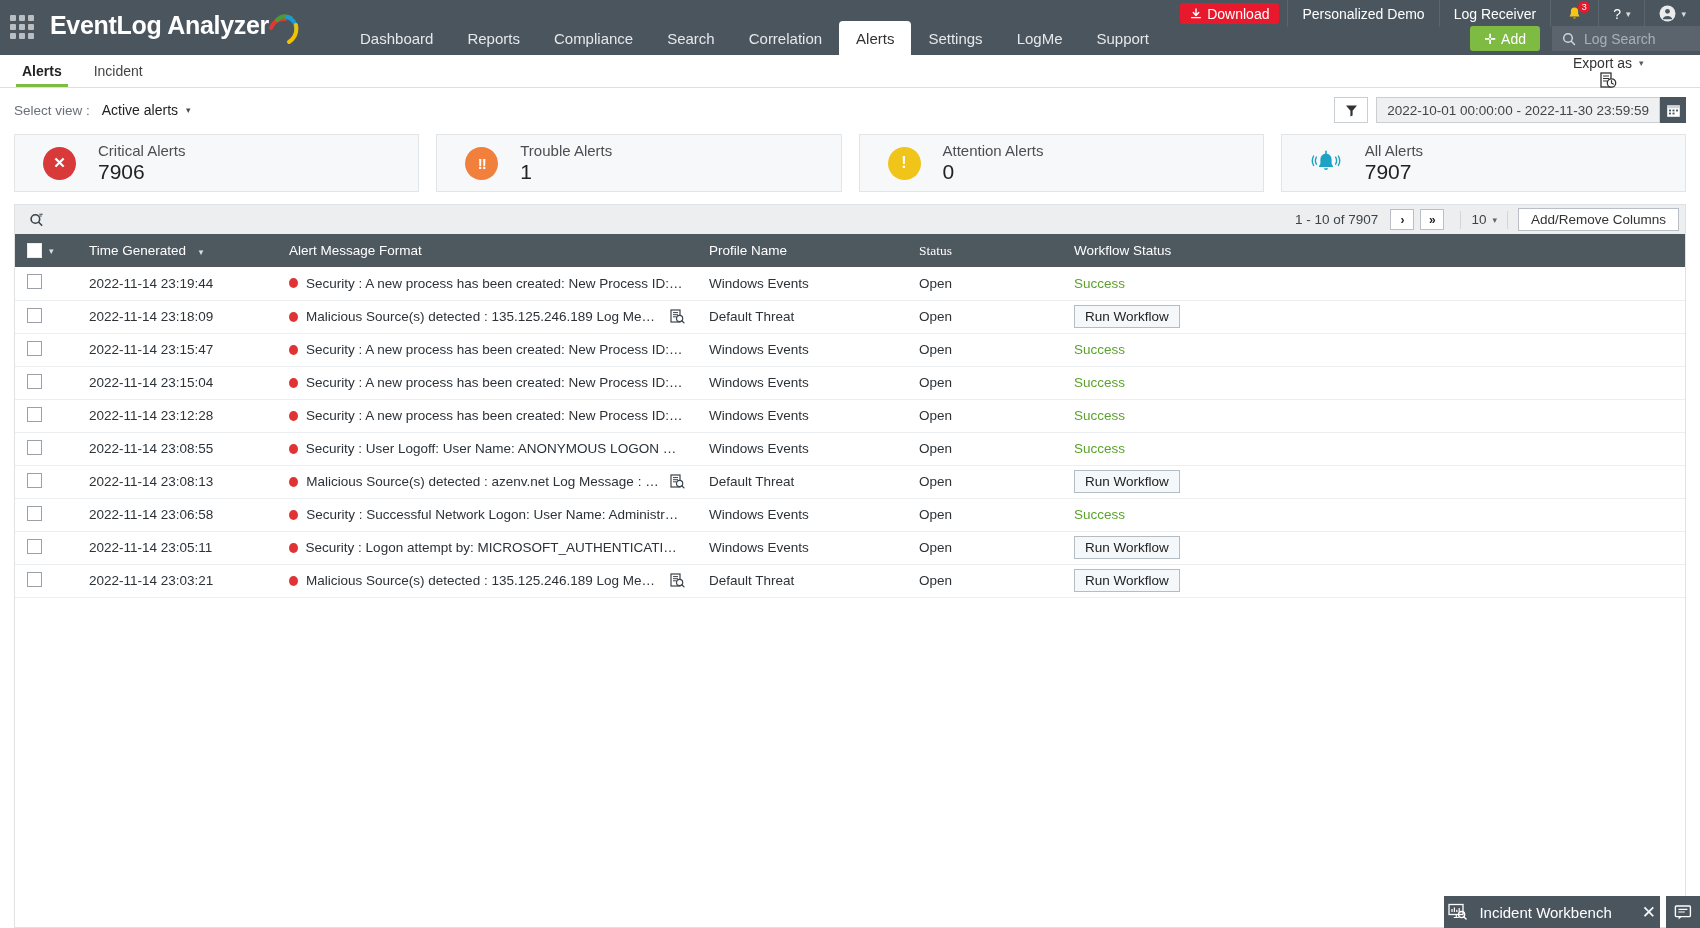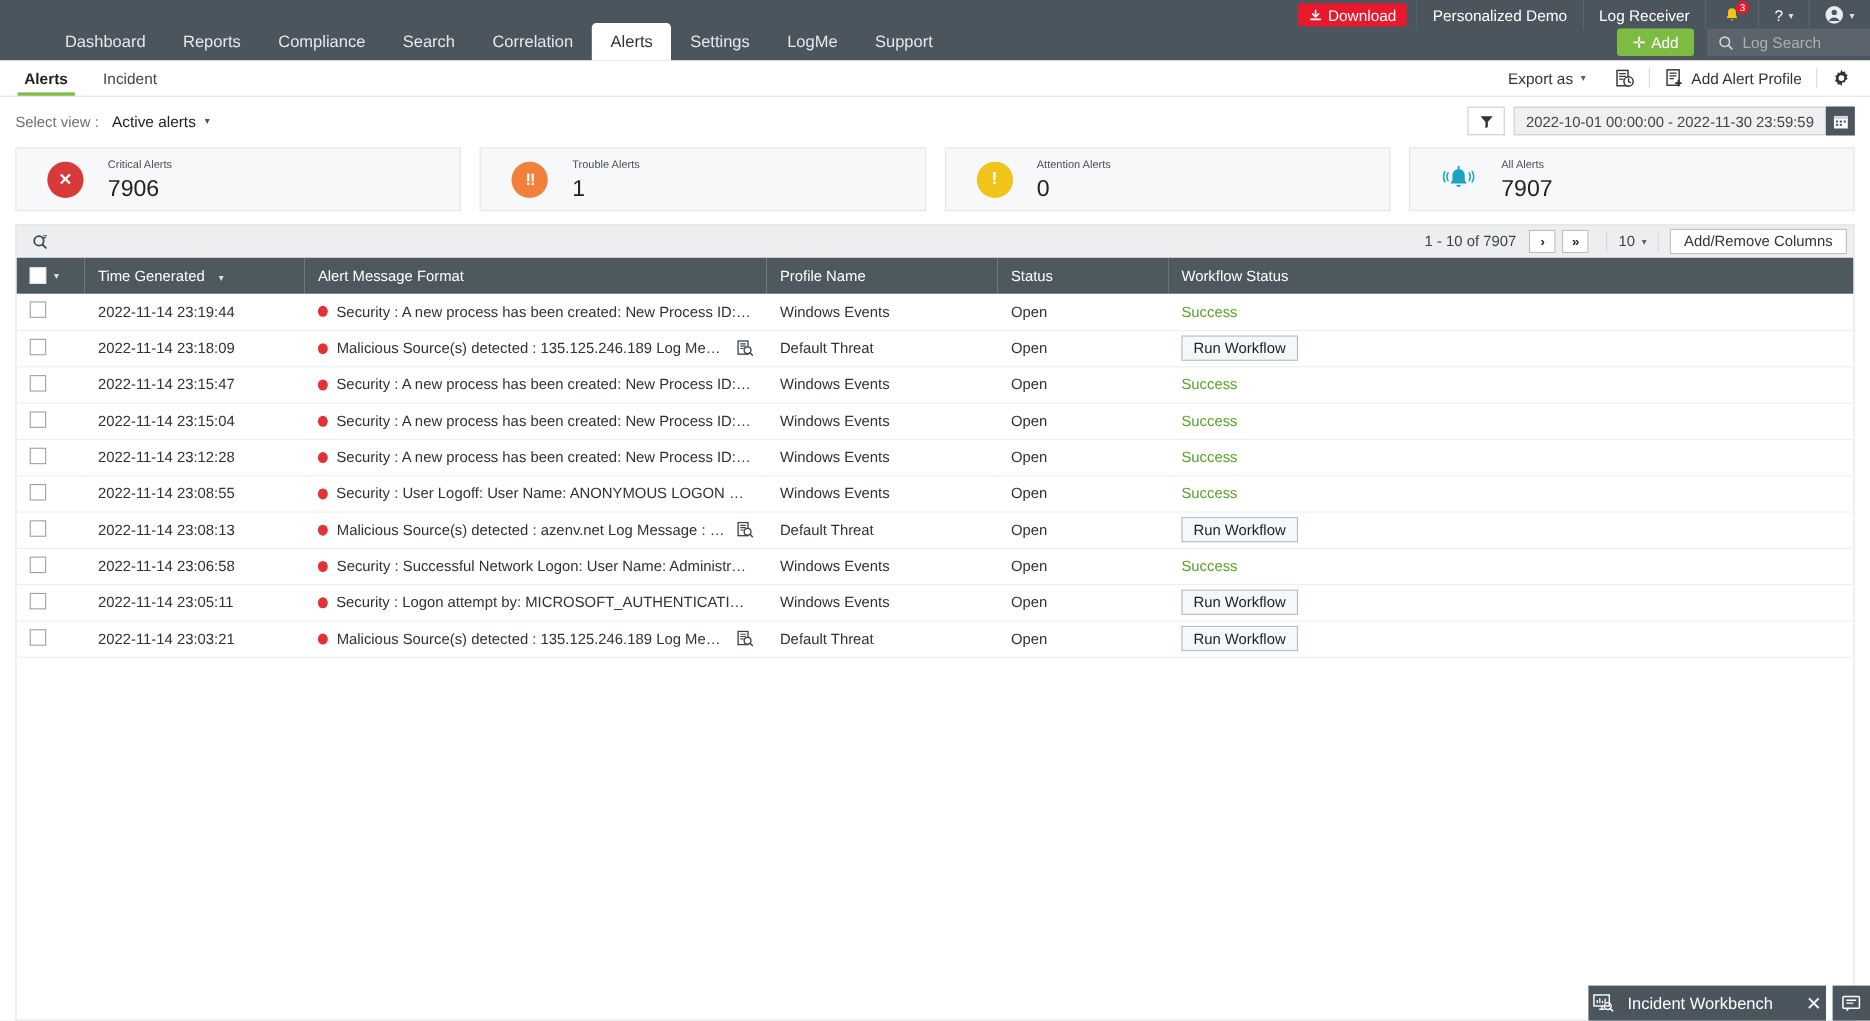--- a/index.html
+++ b/index.html
@@ -87,21 +87,21 @@
   }
   .subtab {
     padding: 0 16px; display: flex; align-items: center; font-size: 14px;
     color: #444; cursor: pointer; position: relative;
   }
   .subtab:first-child { margin-left: 6px; }
   .subtab.active { font-weight: bold; color: #222; }
   .subtab.active:after {
     content: ""; position: absolute; left: 10px; right: 10px; bottom: 0; height: 3px; background: #7dbb42;
   }
-  .subtab-right { margin-left: auto; display: flex; align-items: center; gap: 0; padding-right: 4px; }
+  .subtab-right { margin-left: auto; display: flex; align-items: center; gap: 0; padding-right: 16px; flex-direction: column; }
   .sr-item {
     display: flex; align-items: center; gap: 7px; padding: 0 13px;
     font-size: 14px; color: #333; cursor: pointer; height: 22px;
   }
   .sr-div { width: 1px; height: 18px; background: #d6d9dc; }
 
   
   .viewrow {
     height: 44px; display: flex; align-items: center; padding: 0 14px;
     background: #fff; flex: 0 0 auto; position: relative;
@@ -123,21 +123,21 @@
     display: flex; align-items: center; justify-content: center; cursor: pointer;
   }
 
   
   .cards { display: flex; gap: 17px; padding: 2px 14px 12px 14px; flex: 0 0 auto; }
   .card {
     flex: 1; background: #f7f8f9; border: 1px solid #e2e5e8; height: 58px;
     display: flex; align-items: center; padding-left: 28px; gap: 22px; cursor: pointer;
   }
   .card-ico { width: 33px; height: 33px; border-radius: 50%; display: flex; align-items: center; justify-content: center; color:#fff; font-weight: bold; flex: 0 0 auto;}
-  .card-txt .t { font-size: 10px; color: #4a4f55; line-height: 17px; }
+  .card-txt .t { font-size: 15px; color: #4a4f55; line-height: 17px; }
   .card-txt .v { font-size: 21px; color: #222; line-height: 25px; }
 
   
   .tbl-toolbar {
     margin: 0 14px; height: 30px; background: #eceeef; border: 1px solid #dfe2e5; border-bottom: none;
     display: flex; align-items: center; padding: 0 6px; flex: 0 0 auto;
   }
   .tt-right { margin-left: auto; display: flex; align-items: center; gap: 0; }
   .pageinfo { font-size: 13.5px; color: #3c4349; padding-right: 12px; }
   .pgbtn {
@@ -156,21 +156,21 @@
   .tbl-wrap { margin: 0 14px; border: 1px solid #dfe2e5; border-top: none; background: #fff; flex: 1 1 auto; overflow: hidden; }
   table.alerts { width: 100%; border-collapse: collapse; table-layout: fixed; }
   table.alerts thead th {
     background: #4e585f; color: #fff; font-weight: normal; font-size: 13.5px;
     text-align: left; height: 33px; padding: 0 12px; vertical-align: middle;
   }
   th.col-check { width: 62px; padding-left: 14px; }
   th.col-time  { width: 200px; background: #3f484f; }
   th.col-msg   { width: 420px; }
   th.col-prof  { width: 210px; }
-  th.col-stat  { width: 155px; }
+  th.col-stat  { width: 155px; font-family: Liberation Serif, serif; }
   th.col-wf    { width: auto; }
   table.alerts tbody td {
     border-bottom: 1px solid #eceff1; height: 33px; padding: 0 12px;
     font-size: 13.5px; color: #2c3237; vertical-align: middle; white-space: nowrap;
     overflow: hidden; text-overflow: ellipsis;
   }
   td.col-check { padding-left: 14px; }
   .chk { width: 15px; height: 15px; border: 1px solid #9ba1a7; background: #fff; display: inline-block; }
   .hdr-chk { width: 15px; height: 15px; border: 1px solid #e9ebec; background: #fff; display: inline-block; vertical-align: middle; }
   .hdr-chk-wrap { display: flex; align-items: center; gap: 7px; }
@@ -197,20 +197,41 @@
   .dock-x { cursor: pointer; font-size: 17px; line-height: 1; opacity: .95; padding-left: 18px;}
   svg { display: block; }
 </style>
 </head>
 <body>
 
 <div class="app">
 
   <div class="topbar">
 
+    <div class="logo-zone">
+      <div class="grid-icon">
+        <i></i>
+          <i></i>
+          <i></i>
+          <i></i>
+          <i></i>
+          <i></i>
+          <i></i>
+          <i></i>
+          <i></i>
+      </div>
+      <div class="brand">
+        <span>EventLog Analyzer</span><span class="brand-swoosh"><svg width="36" height="32" viewBox="0 0 36 32">
+              <path d="M6 16 Q10 6 20 7" stroke="#e03a2f" stroke-width="4" fill="none" stroke-linecap="round"></path>
+              <path d="M12 8 Q18 2 26 6" stroke="#4a9a3c" stroke-width="4" fill="none" stroke-linecap="round"></path>
+              <path d="M22 5 Q31 8 31 17" stroke="#1b9ad6" stroke-width="4" fill="none" stroke-linecap="round"></path>
+              <path d="M31 13 Q33 24 24 30" stroke="#f2c200" stroke-width="4" fill="none" stroke-linecap="round"></path>
+            </svg></span>
+      </div>
+    </div>
 
     <div class="mainnav">
       <div class="navitem">Dashboard</div>
       <div class="navitem">Reports</div>
       <div class="navitem">Compliance</div>
       <div class="navitem">Search</div>
       <div class="navitem">Correlation</div>
       <div class="navitem active">Alerts</div>
       <div class="navitem">Settings</div>
       <div class="navitem">LogMe</div>

